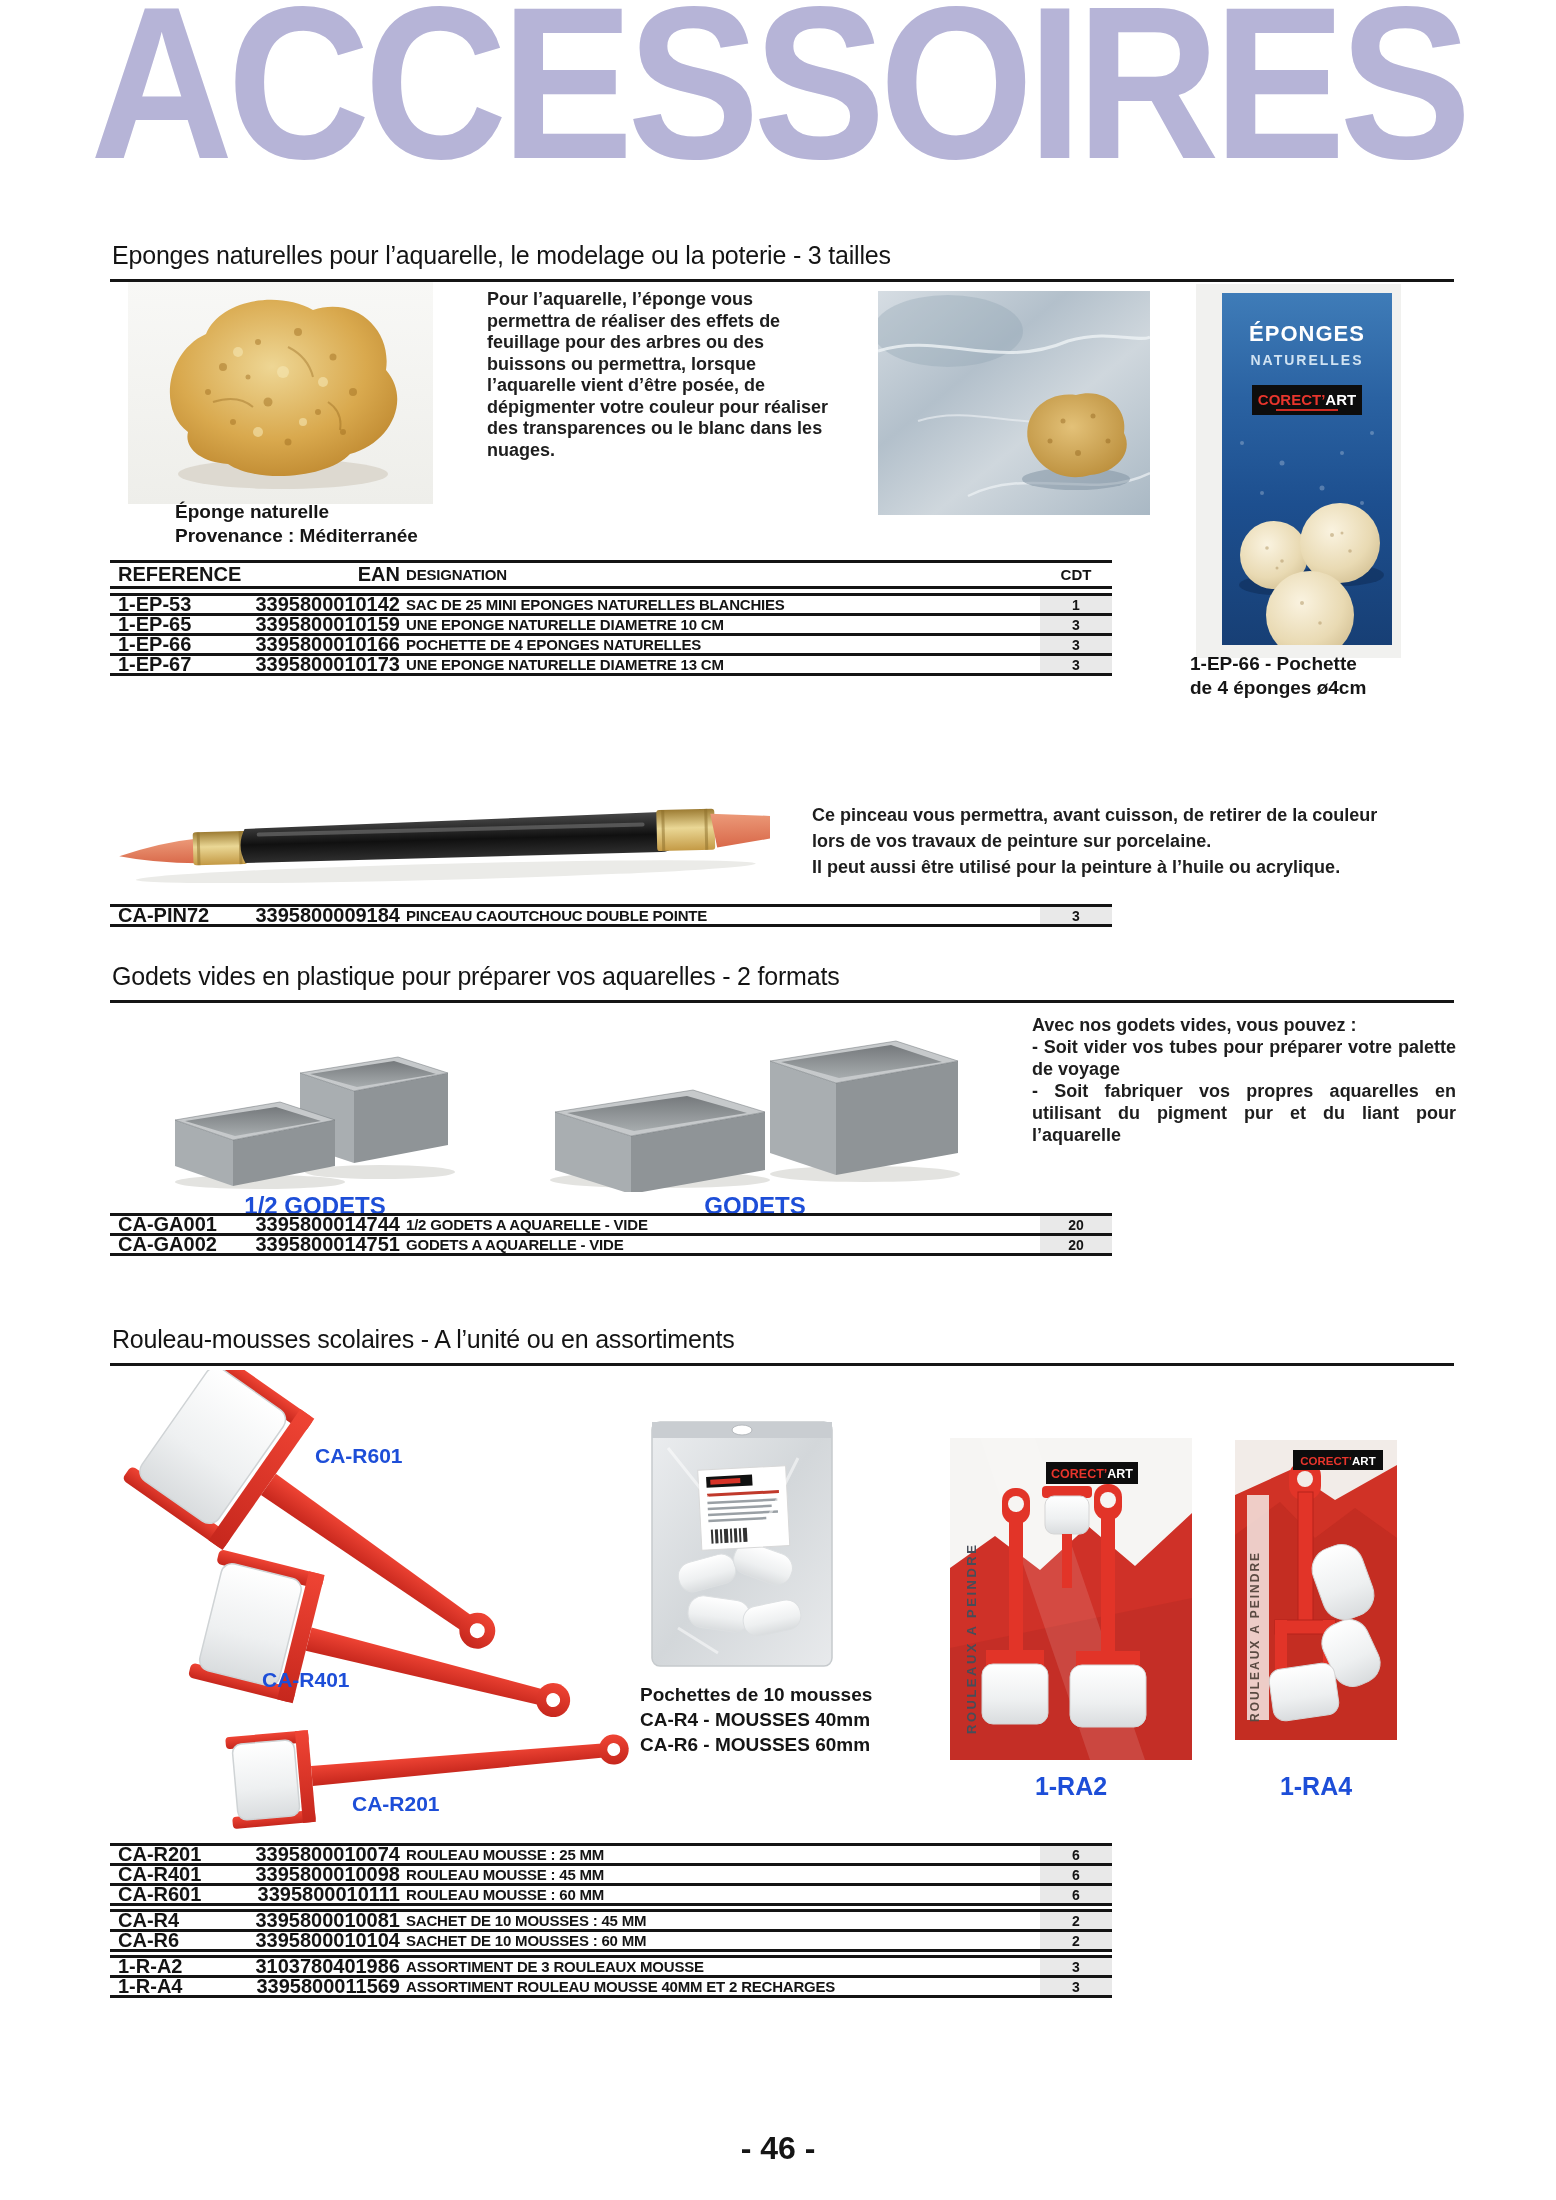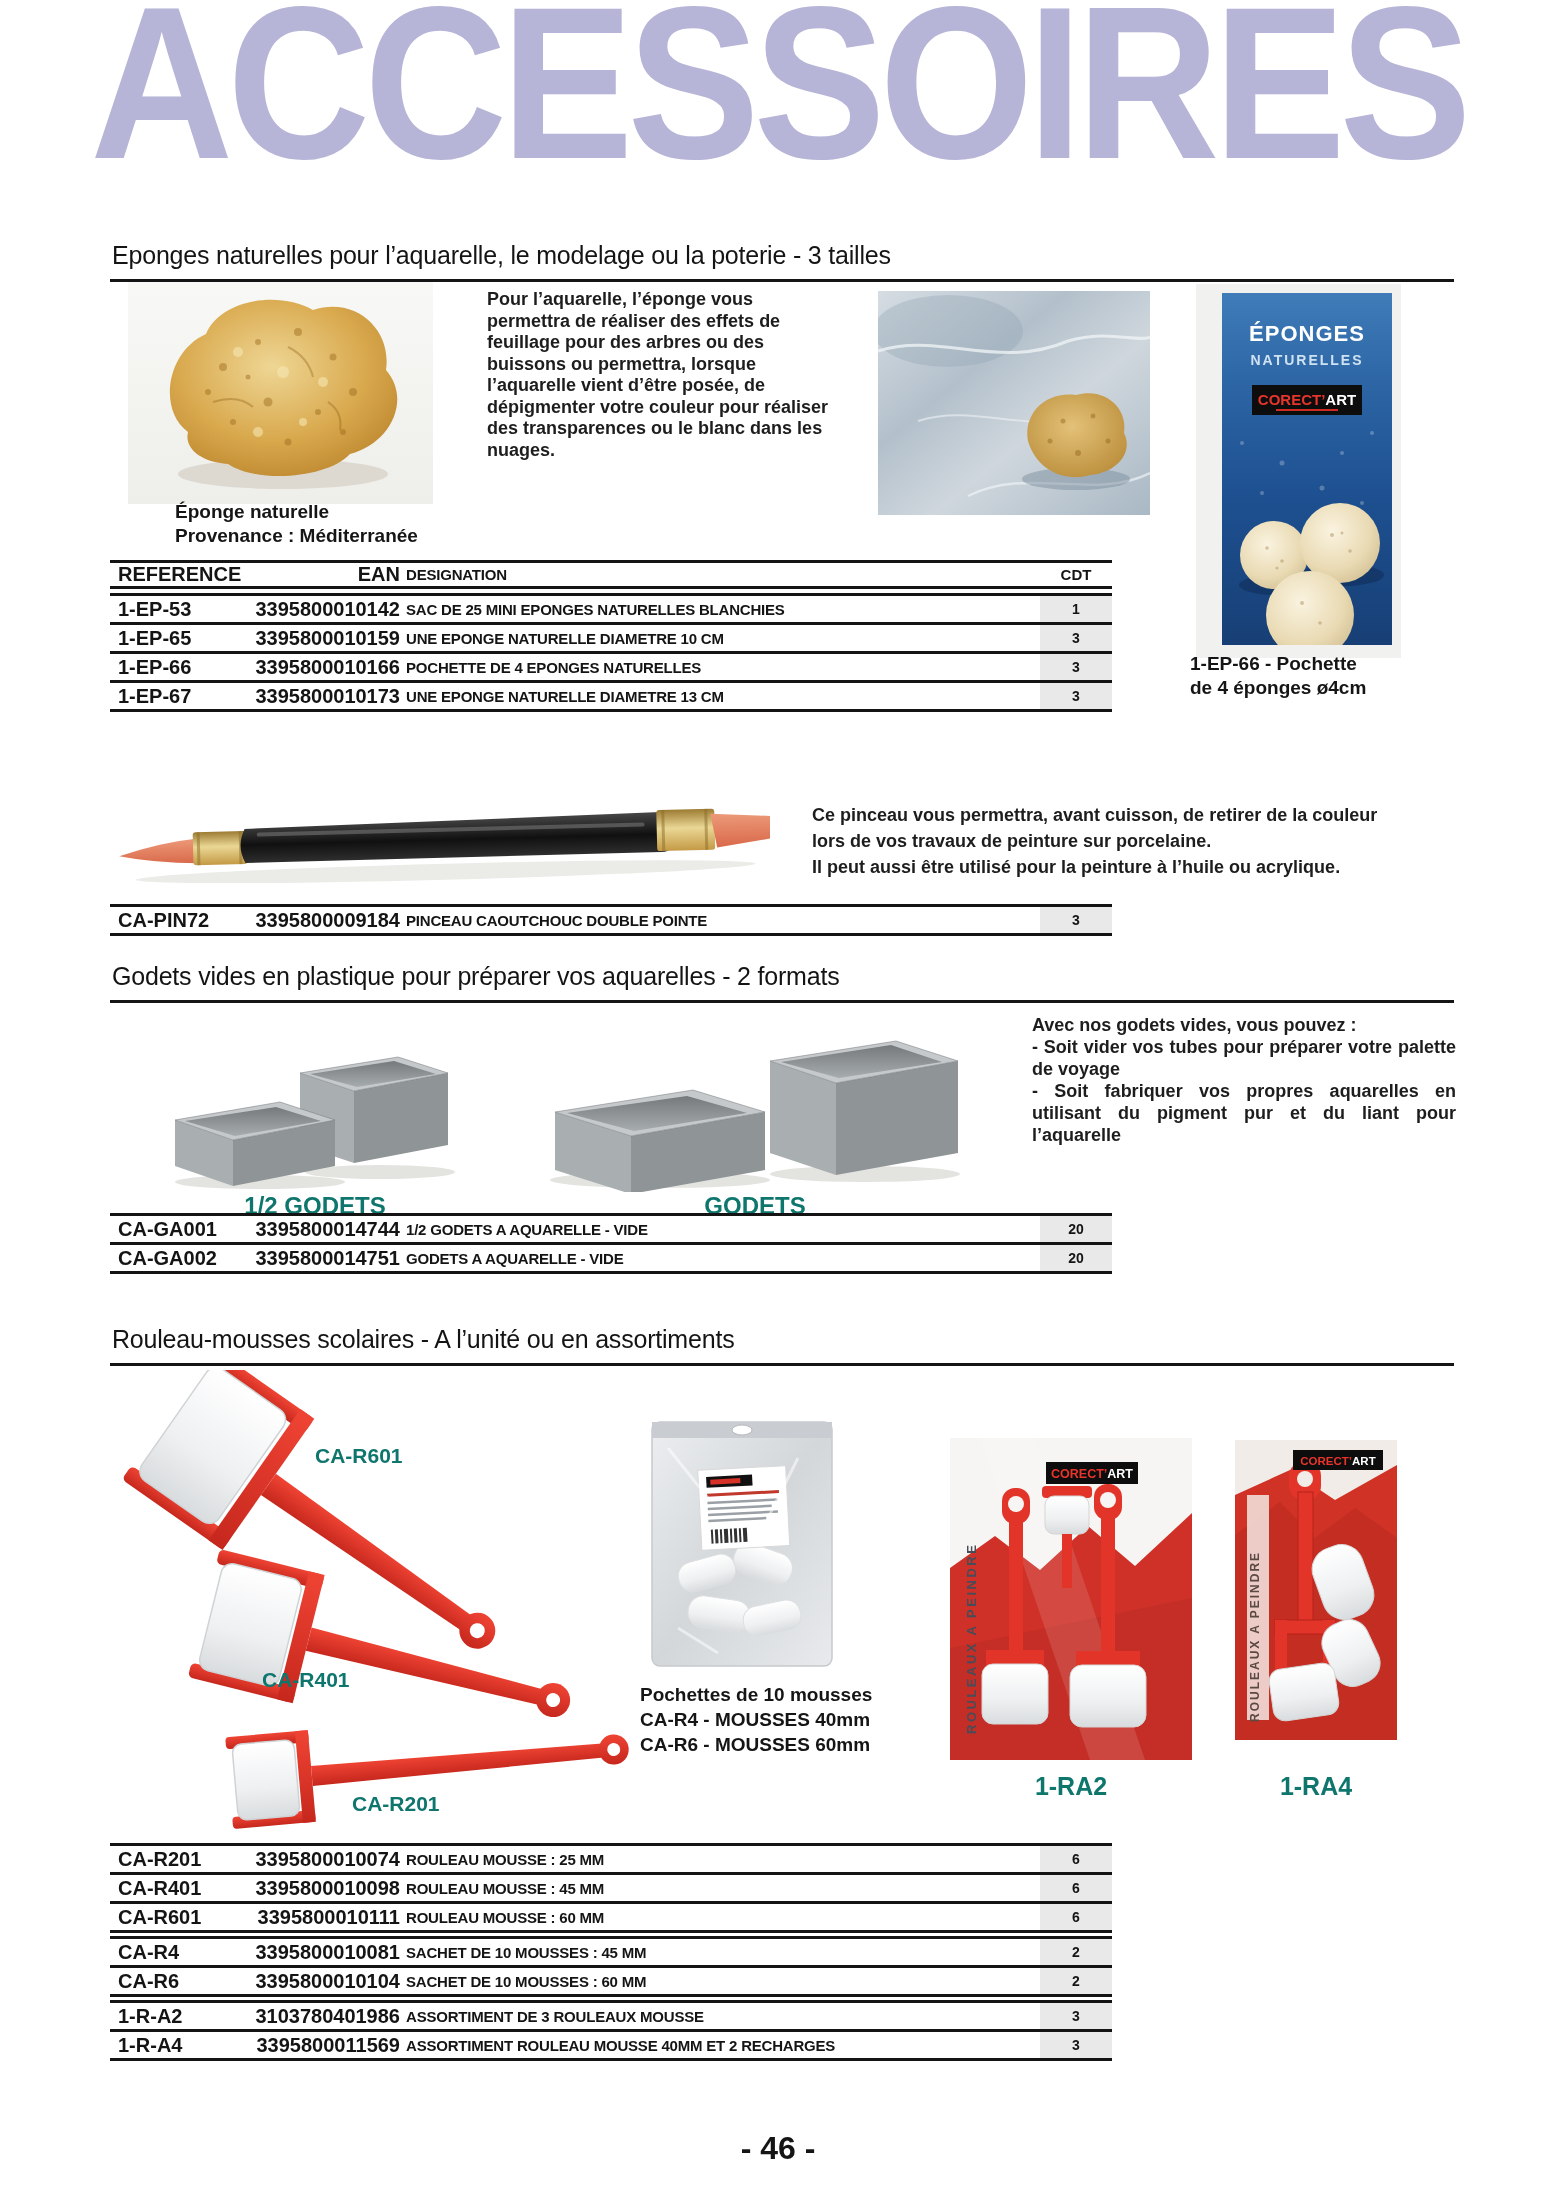--- a/index.html
+++ b/index.html
@@ -4,26 +4,26 @@
 <style>
 *{margin:0;padding:0;box-sizing:border-box}
 body{background:#ffffff}
 .page{position:relative;width:1556px;height:2200px;background:#fff;font-family:"Liberation Sans",sans-serif;color:#1a1a1a;overflow:hidden}
 .abs{position:absolute}
 .big-title{position:absolute;top:-26px;left:0;width:100%;text-align:center;font-size:198px;font-weight:bold;letter-spacing:-6px;line-height:1;color:#b6b4d7;transform:scaleY(1.1);transform-origin:top}
 .sec-title{position:absolute;left:110px;width:1344px;font-size:25px;font-weight:normal;padding:0 0 9px 2px;border-bottom:3.5px solid #151515;letter-spacing:-0.2px;color:#141414}
 .btxt{position:absolute;font-weight:bold;font-size:18px;line-height:21.5px;white-space:pre-line;color:#1d1d1d}
 .jst{text-align:justify}
 .cap{position:absolute;font-weight:bold;font-size:19px;line-height:24px;white-space:pre-line;color:#151515}
-.lbl{position:absolute;font-weight:bold;color:#0f766e}
+.lbl{position:absolute;font-weight:bold;color:#1d4ed8}
 .ctable{position:absolute;font-weight:bold;color:#141414}
 .thead{display:flex;align-items:stretch;height:29px;border-top:3px solid #141414;border-bottom:3px solid #141414;font-size:16px}
 .tbody{margin-top:4px;border-top:3px solid #141414}
 .tbody.first{margin-top:0}
-.trow{display:flex;align-items:stretch;height:29px;border-bottom:3px solid #141414}
+.trow{display:flex;align-items:stretch;height:20px;border-bottom:3px solid #141414}
 .tgap{height:6px;border-bottom:3px solid #141414}
 .c-ref{width:160px;padding-left:8px;font-size:20px;display:flex;align-items:center}
 .c-ean{width:130px;font-size:20px;display:flex;align-items:center;justify-content:flex-end}
 .c-des{flex:1;padding-left:6px;font-size:15px;display:flex;align-items:center;letter-spacing:-0.2px}
 .c-cdt{width:72px;background:#e9e9e9;font-size:14px;display:flex;align-items:center;justify-content:center}
 .thead .c-cdt{background:transparent;font-size:15px}
 .pkg-bg{position:absolute;background:#f1f1ef}
 .pageno{position:absolute;top:2130px;left:0;width:100%;text-align:center;font-size:32px;font-weight:bold;color:#151515}
 svg{display:block}
 svg text{font-family:"Liberation Sans",sans-serif;font-weight:bold}

